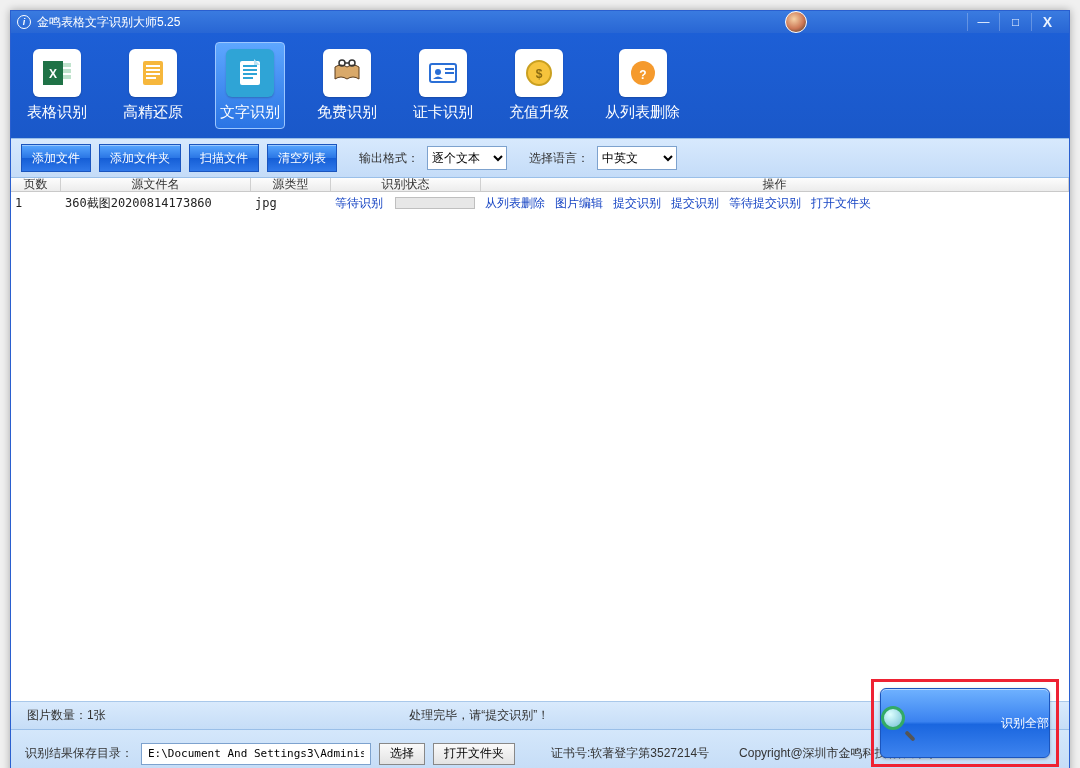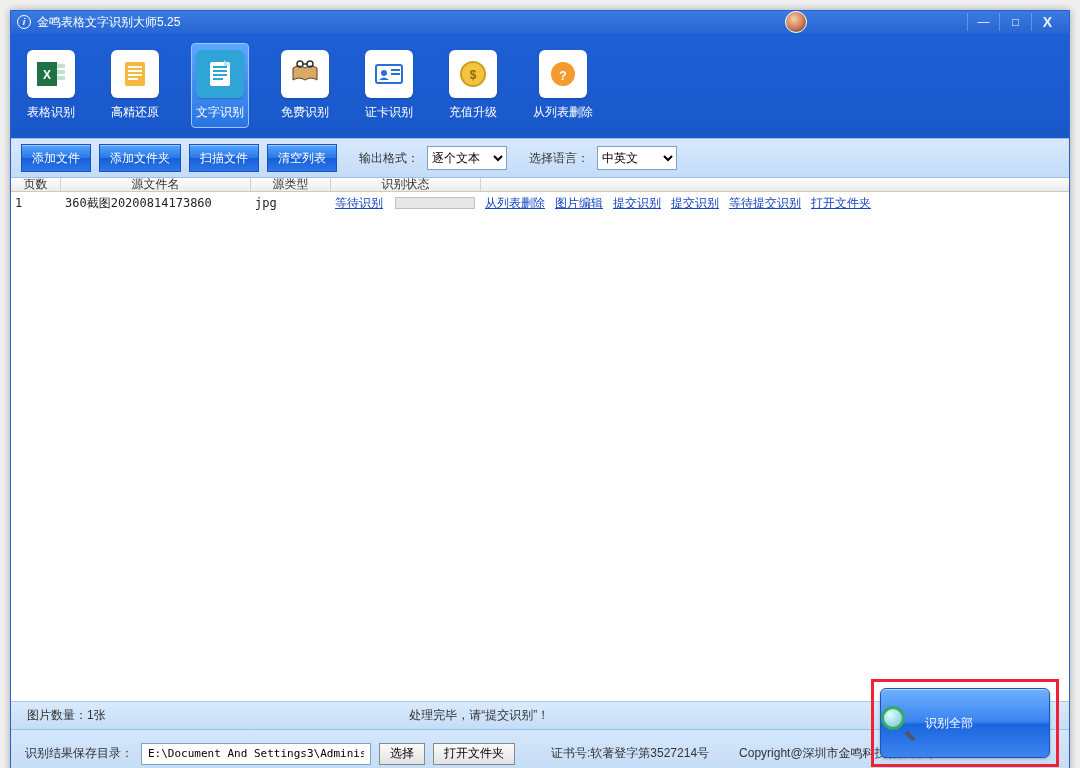--- a/index.html
+++ b/index.html
@@ -9,43 +9,43 @@
 .titlebar .info-icon{width:14px;height:14px;border:1px solid #fff;border-radius:50%;display:flex;align-items:center;justify-content:center;font-size:9px;font-style:italic;font-weight:bold;margin-right:6px}
 .titlebar .title{flex:0 0 auto}
 .titlebar .spacer{flex:1}
 .titlebar .avatar{width:22px;height:22px;border-radius:50%;background:radial-gradient(circle at 40% 35%,#f6d2a6 0%,#c75 55%,#543 90%);border:1px solid #fff;margin-right:160px}
 .titlebar .winbtn{width:32px;height:18px;display:flex;align-items:center;justify-content:center;color:#eaf2ff;font-size:12px;border-left:1px solid rgba(255,255,255,.25);cursor:pointer}
 .titlebar .winbtn.close{font-size:14px;font-weight:bold}
 .ribbon{height:105px;background:linear-gradient(to bottom,#1d5fd6,#1a58c9);display:flex;align-items:center;padding:0 12px;gap:28px}
 .ribbon .tool{display:flex;flex-direction:column;align-items:center;gap:6px;color:#fff;cursor:pointer;padding:6px 4px}
 .ribbon .tool.active{background:linear-gradient(to bottom,#5ea7ff,#2a74e4);border:1px solid #9cc7ff;border-radius:4px}
 .ribbon .tool .iconbox{width:48px;height:48px;background:#fff;border-radius:6px;display:flex;align-items:center;justify-content:center;box-shadow:0 1px 2px rgba(0,0,0,.2)}
-.ribbon .tool .lbl{font-size:12px}
+.ribbon .tool .lbl{font-size:15px}
 .iconbox svg{width:32px;height:32px}
 .actionbar{height:40px;background:linear-gradient(to bottom,#d7e9fd,#c4dcf8);display:flex;align-items:center;padding:0 10px;gap:8px;border-top:1px solid #9abfe8;border-bottom:1px solid #9abfe8}
 .bluebtn{padding:0 10px;height:28px;border:1px solid #1a55be;border-radius:0;background:linear-gradient(to bottom,#57a6ff,#2a76e5 50%,#155ed6 51%,#2f78e9);color:#fff;display:flex;align-items:center;cursor:pointer;box-shadow:inset 0 1px 0 rgba(255,255,255,.4)}
 .actionbar .label{margin-left:14px;color:#333}
 .actionbar select{height:24px;border:1px solid #7da2ce;background:#fff;font-size:12px;min-width:80px}
 .tablehead{height:14px;background:linear-gradient(to bottom,#fdfdfd,#ececec);border-bottom:1px solid #c9c9c9;display:flex}
 .tablehead .th{border-right:1px solid #d0d0d0;display:flex;align-items:center;justify-content:center;font-size:12px;color:#333}
 .tablebody{flex:1;background:#fff;overflow:auto}
 .row{display:flex;height:22px;align-items:center}
 .row .td{display:flex;align-items:center;padding:0 4px;font-size:12px;color:#222;overflow:hidden;white-space:nowrap}
 .row .td.mono{font-family:Consolas,Menlo,monospace}
-.link{color:#1846c4;text-decoration:underline;cursor:pointer;margin-right:10px;white-space:nowrap}
+.link{color:#1846c4;cursor:pointer;margin-right:10px;white-space:nowrap}
 .progressbox{display:inline-block;width:80px;height:12px;background:#e7e7e7;border:1px solid #bfbfbf;margin-left:2px;vertical-align:middle}
 .midstatus{height:28px;background:linear-gradient(to bottom,#d9eafc,#c6ddf7);display:flex;align-items:center;padding:0 16px;color:#333;border-top:1px solid #a9c8ea}
 .midstatus .left{flex:0 0 auto}
 .midstatus .center{flex:1;text-align:center}
 .footer{height:48px;background:linear-gradient(to bottom,#d4e7fb,#c3dbf6);display:flex;align-items:center;padding:0 14px;gap:8px;border-top:1px solid #9abfe8}
 .footer .lbl{color:#333}
 .footer input.path{width:230px;height:22px;border:1px solid #7da2ce;padding:0 6px;font-family:Consolas,monospace;font-size:11px;background:#fff}
 .footer .graybtn{height:22px;padding:0 10px;border:1px solid #888;background:linear-gradient(to bottom,#fafafa,#e3e3e3);cursor:pointer}
 .bigbtn-wrap{position:absolute;right:10px;bottom:10px;border:3px solid #e23;padding:6px 6px 6px 6px;background:transparent}
-.bigbtn{width:170px;height:70px;border:1px solid #1a55be;border-radius:6px;background:linear-gradient(to bottom,#6fb2ff,#3a82f0 48%,#1a66df 52%,#3e84ef);display:flex;align-items:center;justify-content:flex-start;gap:10px;color:#fff;font-size:22px;cursor:pointer;box-shadow:inset 0 1px 0 rgba(255,255,255,.5),0 1px 3px rgba(0,0,0,.25)}
+.bigbtn{width:170px;height:70px;border:1px solid #1a55be;border-radius:6px;background:linear-gradient(to bottom,#6fb2ff,#3a82f0 48%,#1a66df 52%,#3e84ef);display:flex;align-items:center;justify-content:space-between;gap:10px;color:#fff;font-size:22px;cursor:pointer;box-shadow:inset 0 1px 0 rgba(255,255,255,.5),0 1px 3px rgba(0,0,0,.25)}
 .magnifier{width:34px;height:34px;position:relative}
 .magnifier .lens{width:24px;height:24px;border:3px solid #3a6;border-radius:50%;background:radial-gradient(circle at 35% 30%,#dff,#8cd 80%);position:absolute;left:0;top:0}
 .magnifier .handle{width:12px;height:4px;background:#555;position:absolute;right:-1px;bottom:2px;transform:rotate(45deg);border-radius:2px}
 
 .c0{width:50px}.c1{width:190px}.c2{width:80px}.c3{width:150px}.c4{flex:1;justify-content:flex-start;padding-left:0}
 .c4h{flex:1;justify-content:center}
 </style>
 </head>
 <body>
 
@@ -151,20 +151,21 @@
     <select><option>逐个文本</option></select>
     <span class="label">选择语言：</span>
     <select><option>中英文</option></select>
   </div>
 
   <div class="tablehead">
     <div class="th c0">页数</div>
     <div class="th c1">源文件名</div>
     <div class="th c2">源类型</div>
     <div class="th c3">识别状态</div>
+    <div class="th c4h">操作</div>
   </div>
 
   <div class="tablebody">
     <div class="row">
       <div class="td c0 mono">1</div>
       <div class="td c1 mono">360截图20200814173860</div>
       <div class="td c2 mono">jpg</div>
       <div class="td c3">
         <span class="link">等待识别</span>
           <span class="progressbox"></span>

